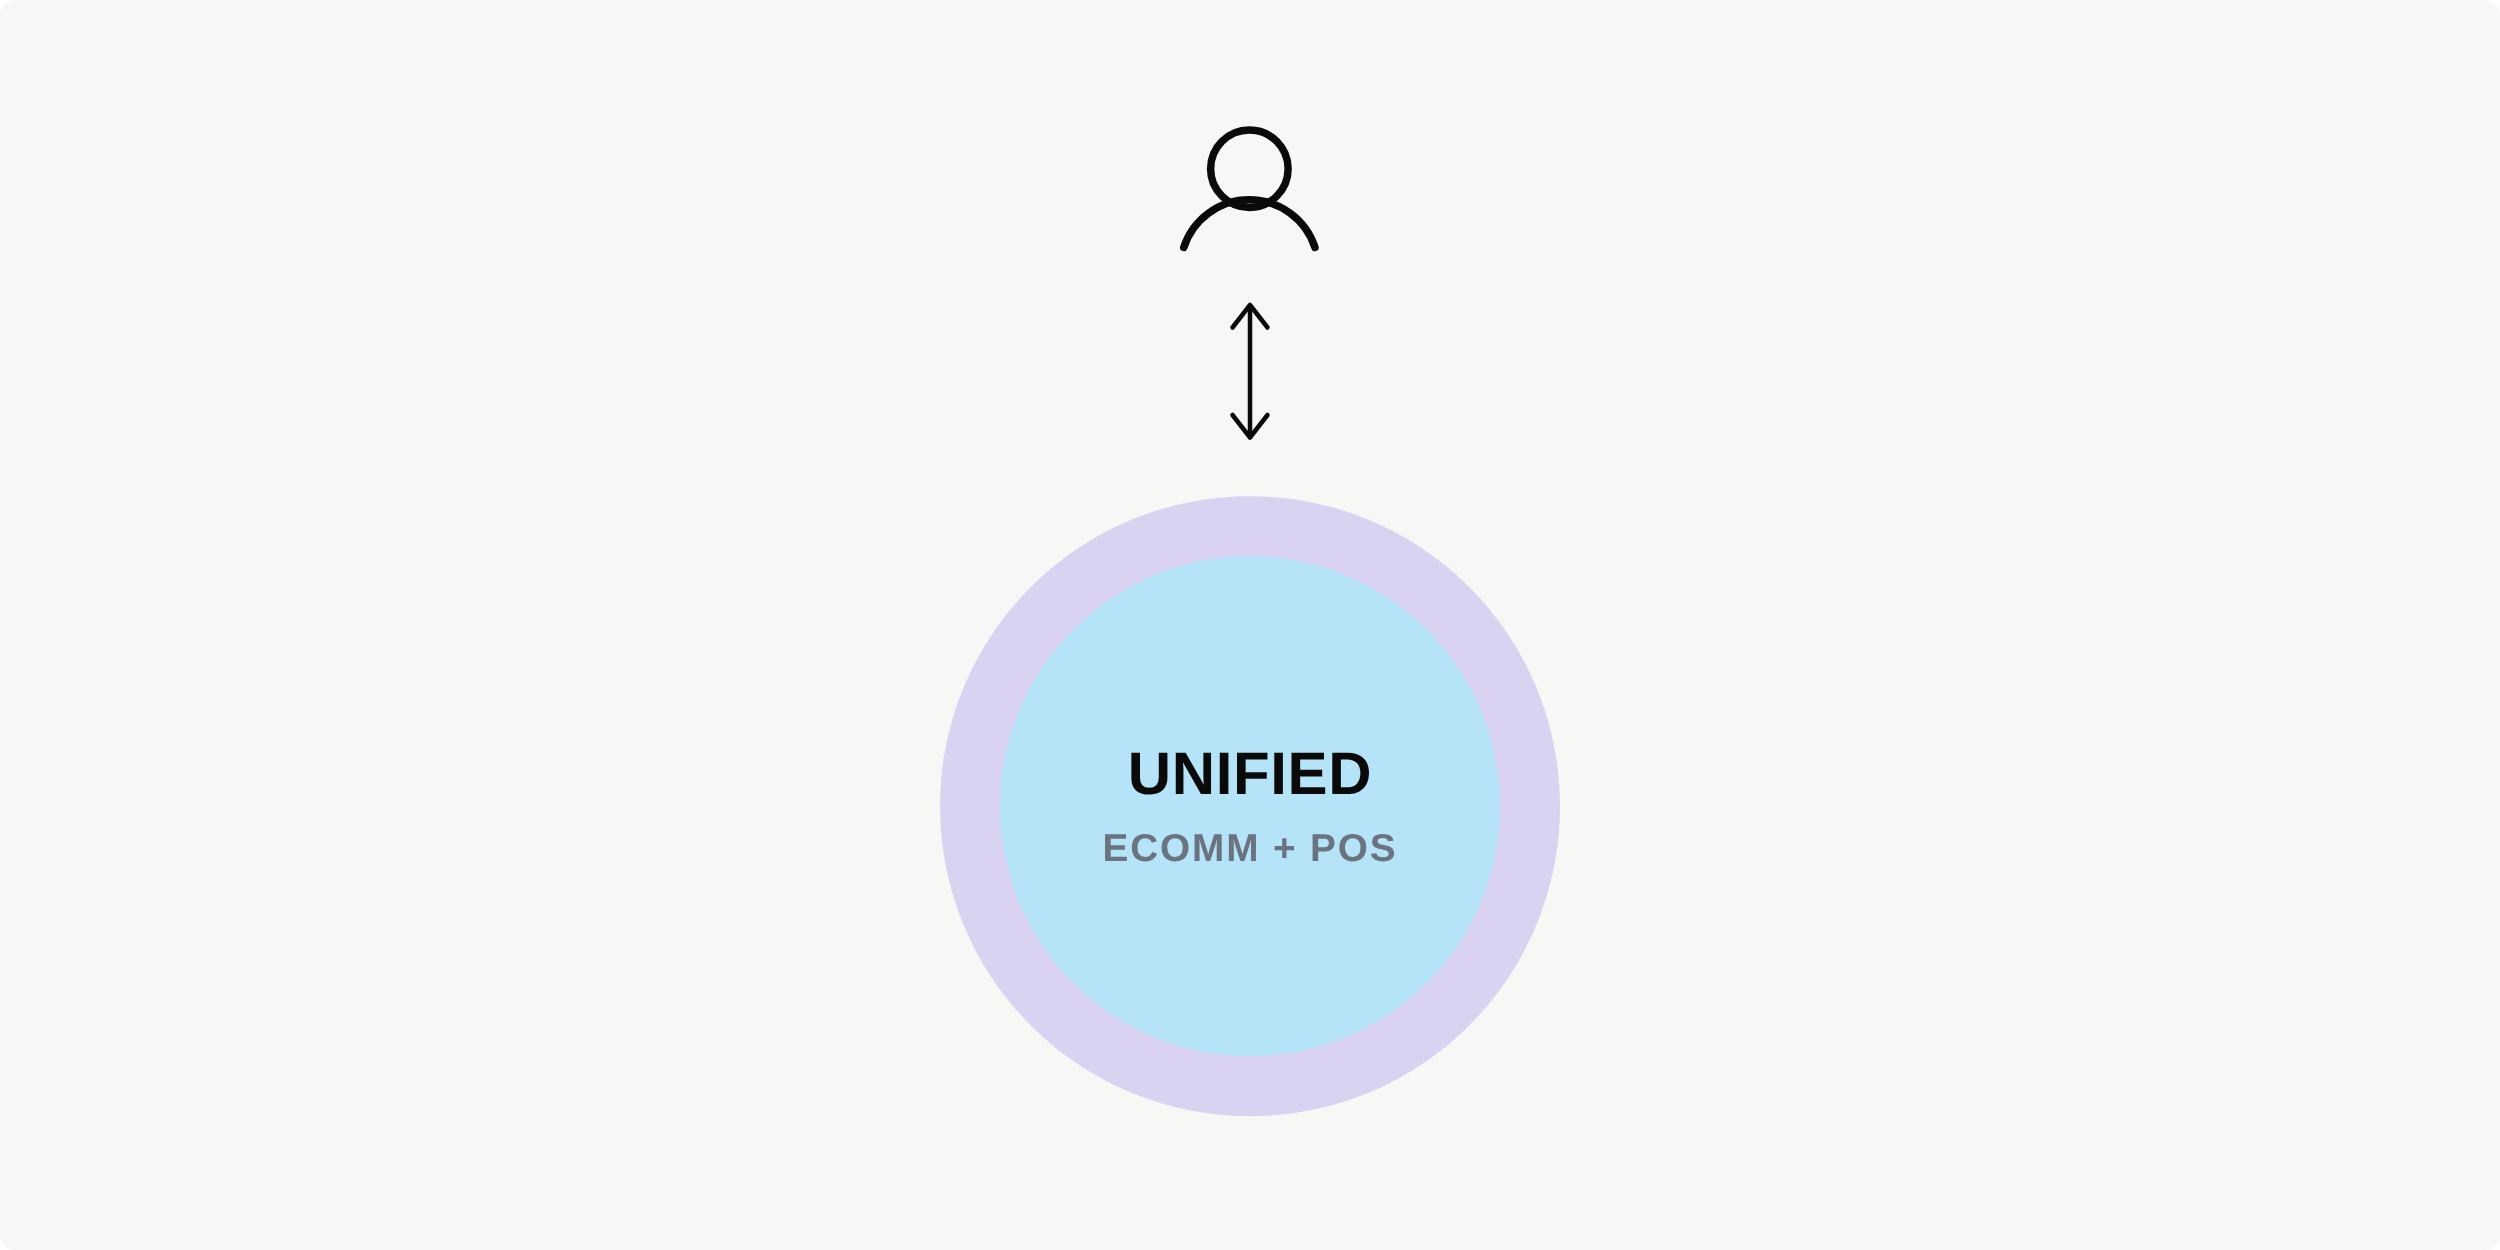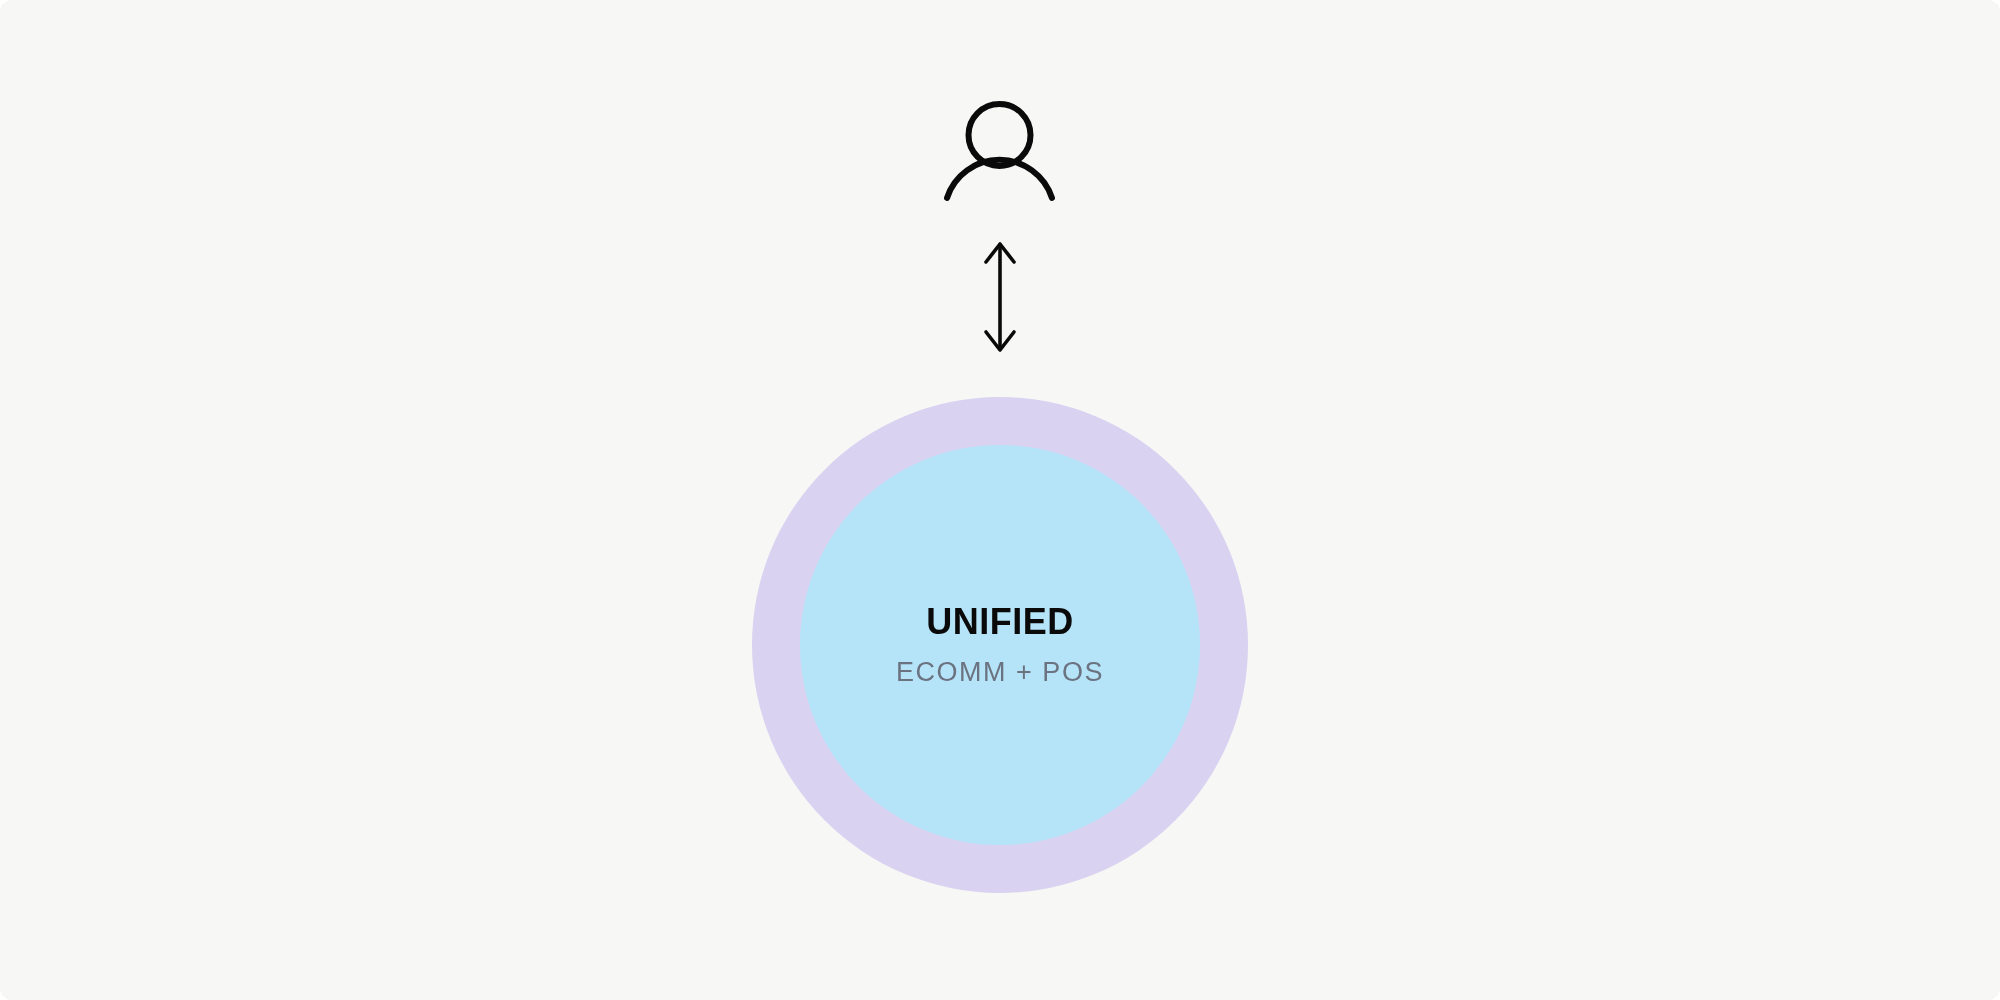--- a/index.html
+++ b/index.html
@@ -74,30 +74,30 @@
     border-radius: 50%;
     background: var(--blue, #b5e4f9);
     display: flex;
     flex-direction: column;
     align-items: center;
     justify-content: center;
     gap: 19px;
     text-align: center;
   }
   .node-title {
-    font-size: 36px;
+    font-size: 48px;
     font-weight: 700;
     line-height: 1;
     letter-spacing: 0.5px;
     color: var(--ink, #0a0a0a);
     text-align: right;
   }
   .node-subtitle {
-    font-size: 27px;
-    font-weight: 400;
+    font-size: 31px;
+    font-weight: 700;
     line-height: 1;
     letter-spacing: 1.5px;
     color: var(--gray, #6b7280);
   }
 </style>
 </head>
 <body>
 
 <div class="page">
   <div class="stage">

